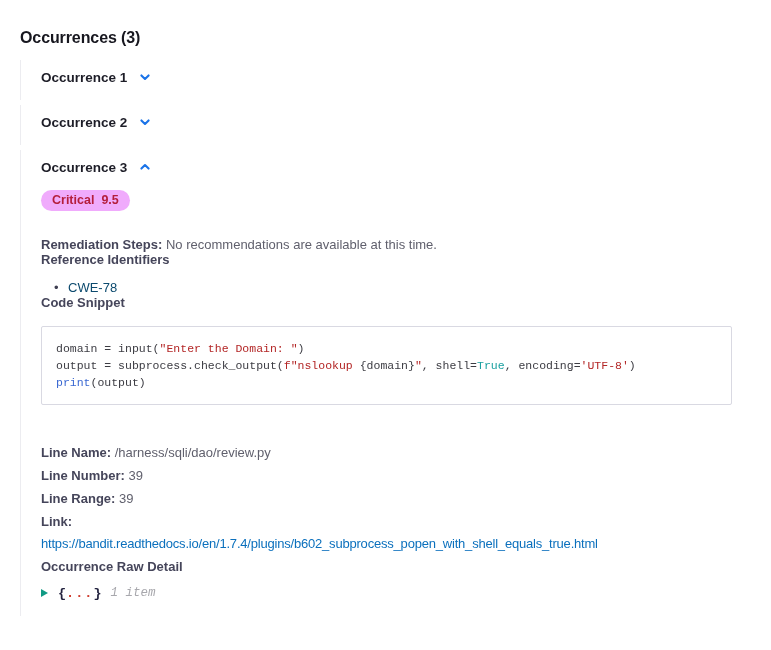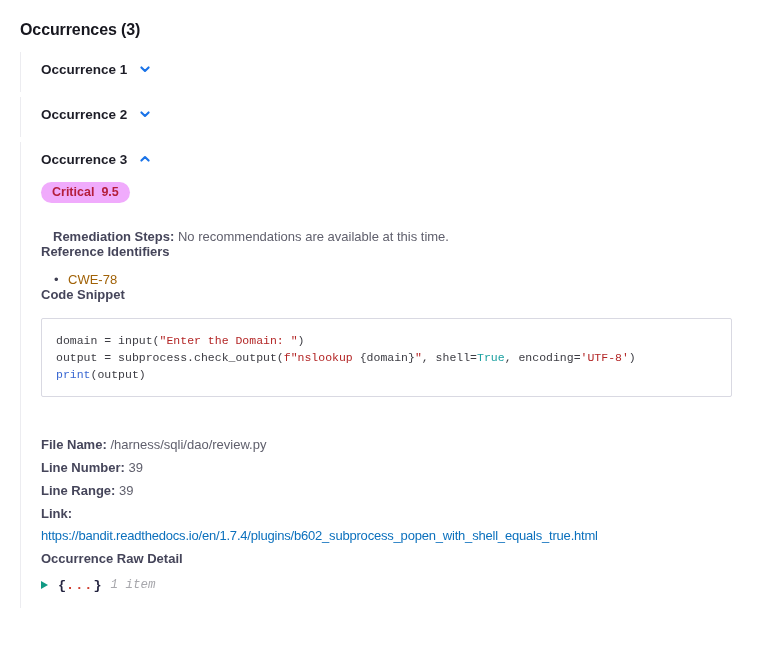--- a/index.html
+++ b/index.html
@@ -8,21 +8,21 @@
     width: 771px; height: 650px;
     background: #ffffff;
     font-family: "Liberation Sans", "DejaVu Sans", sans-serif;
     color: #5e5e6c;
     overflow: hidden;
   }
   .page { padding: 17px 20px 0 20px; }
 
   .title {
     font-size: 16px; font-weight: 700; color: #17171f;
-    margin: 4px 0 13px 0; letter-spacing: -0.1px;
+    margin: 12px 0 13px 0; letter-spacing: -0.1px;
   }
 
   .occ {
     border-left: 1px solid #ececf0;
     padding: 10px 0 10px 20px;
     margin-bottom: 5px;
   }
   .occ-header { display: flex; align-items: flex-start; gap: 11px; cursor: pointer; height: 20px; }
   .occ-label { font-size: 13.5px; font-weight: 700; color: #1d1d27; }
   .chevron { display: inline-flex; align-items: center; }
@@ -31,36 +31,36 @@
   .occ-body { padding-bottom: 4px; }
 
   .badge {
     display: inline-flex; align-items: center; gap: 7px;
     background: #f0abfc; color: #b41e3c;
     font-weight: 700; font-size: 12.5px;
     padding: 3px 11px 4px 11px; border-radius: 11px;
     margin-top: 10px;
   }
 
-  .remediation { margin: 26px 0 0 12px; font-size: 13px; color: #60606d; }
+  .remediation { margin: 26px 0 0 0; font-size: 13px; color: #60606d; }
   .label-bold { font-weight: 700; color: #45455a; }
 
   h3.sec-heading {
     margin: 0; font-size: 13px; font-weight: 700; color: #45455a;
   }
   .mt-ref { margin-top: 36px; }
   .mt-code { margin-top: 23px; }
 
   ul.ref-list { margin: 13px 0 0 0; padding: 0 0 0 27px; list-style: none; }
   ul.ref-list li { position: relative; font-size: 13px; }
   ul.ref-list li::before {
     content: "•"; position: absolute; left: -14px; top: 0;
     color: #3f3f52; font-size: 13px;
   }
-  a.ref-link { color: #a16207; text-decoration: none; cursor: pointer; }
+  a.ref-link { color: #0c4a6e; text-decoration: none; cursor: pointer; }
 
   .code-box {
     margin-top: 16px;
     width: 691px;
     border: 1px solid #d9d9e2;
     border-radius: 2px;
     background: #ffffff;
     padding: 13px 14px;
     font-family: "Liberation Mono", "DejaVu Sans Mono", monospace;
     font-size: 11.5px;
@@ -157,21 +157,21 @@
         <li>
           <a class="ref-link">CWE-78</a>
         </li>
       </ul>
 
       <h3 class="sec-heading mt-code">Code Snippet</h3>
       <div class="code-box" id="code-box"><div><span class="tok-plain">domain = input(</span><span class="tok-str">"Enter the Domain: "</span><span class="tok-plain">)</span></div><div><span class="tok-plain">output = subprocess.check_output(</span><span class="tok-str">f"nslookup </span><span class="tok-plain">{domain}</span><span class="tok-str">"</span><span class="tok-plain">, shell=</span><span class="tok-const">True</span><span class="tok-plain">, encoding=</span><span class="tok-str">'UTF-8'</span><span class="tok-plain">)</span></div><div><span class="tok-builtin">print</span><span class="tok-plain">(output)</span></div></div>
 
       <div class="meta-block">
         <div class="meta-line">
-          <span class="label-bold">File Name:</span>
+          <span class="label-bold">Line Name:</span>
           <span>/harness/sqli/dao/review.py</span>
         </div>
         <div class="meta-line">
           <span class="label-bold">Line Number:</span>
           <span>39</span>
         </div>
         <div class="meta-line">
           <span class="label-bold">Line Range:</span>
           <span>39</span>
         </div>

